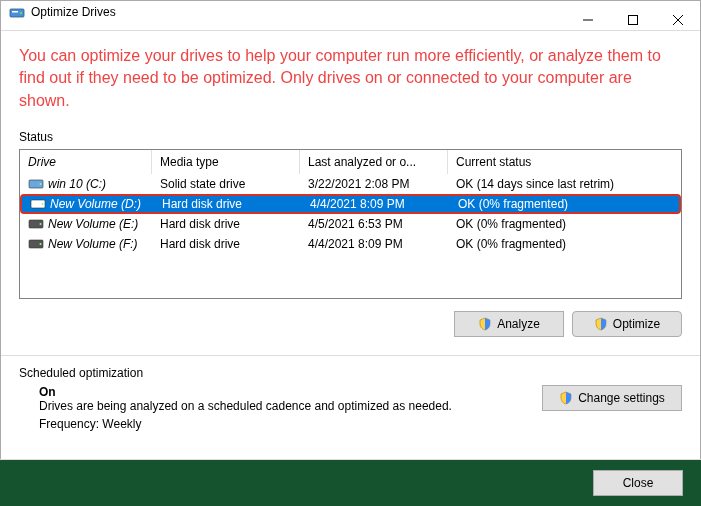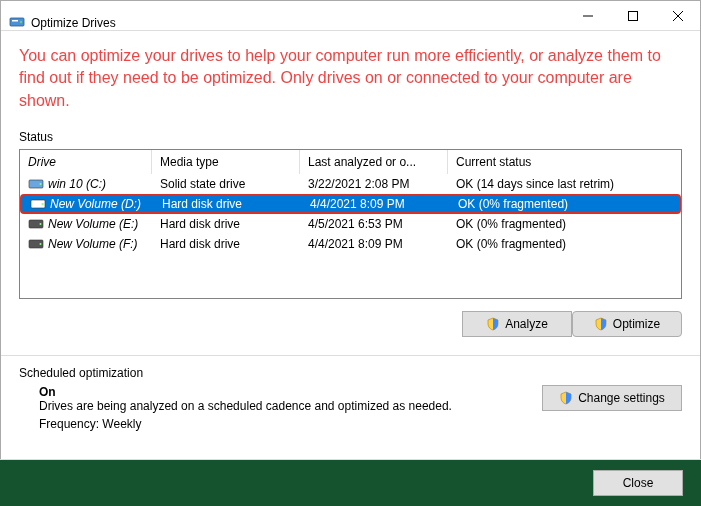--- a/index.html
+++ b/index.html
@@ -1,38 +1,38 @@
 <!DOCTYPE html>
 <html><head>
 <meta charset="utf-8">
 <style>
 * { box-sizing: border-box; margin: 0; padding: 0; }
 body { font-family: "Segoe UI", Tahoma, sans-serif; font-size: 12px; background: #fff; width: 701px; height: 506px; overflow: hidden; border: 1px solid #aaa; }
-.titlebar { display: flex; align-items: flex-end; height: 30px; padding: 4px 0 0 8px; border-bottom: 1px solid #ddd; }
+.titlebar { display: flex; align-items: flex-start; height: 30px; padding: 4px 0 0 8px; border-bottom: 1px solid #ddd; }
 .titlebar .app-icon { width: 16px; height: 16px; margin-right: 6px; }
 .titlebar .title { flex: 1; font-size: 12px; }
 .win-controls { display: flex; }
 .win-btn { width: 45px; height: 29px; display: flex; align-items: center; justify-content: center; background: transparent; border: none; cursor: pointer; }
 .content { padding: 14px 18px 10px 18px; }
 .intro { font-size: 16px; color: #ef4444; line-height: 1.4; margin-bottom: 18px; }
 .section-label { font-size: 12px; margin-bottom: 5px; }
 .drive-list { border: 1px solid #828282; background: #fff; height: 150px; overflow: hidden; }
 .header-row { display: flex; height: 24px; align-items: center; font-size: 12px; }
 .header-row .col { padding: 4px 8px; border-right: 1px solid #e0e0e0; height: 100%; display: flex; align-items: center; white-space: nowrap; overflow: hidden; }
 .header-row .col:last-child { border-right: none; }
 .col-drive { width: 132px; font-style: italic; }
 .col-media { width: 148px; }
 .col-last { width: 148px; }
 .col-status { flex: 1; }
 .data-row { display: flex; height: 20px; align-items: center; font-size: 12px; }
 .data-row .col { padding: 0 8px; display: flex; align-items: center; gap: 4px; white-space: nowrap; overflow: hidden; }
 .data-row.selected { background: #0078d7; color: #fff; }
 .annot-red { border: 2px solid #d93025; border-radius: 4px; }
 .drive-icon { width: 16px; height: 12px; display: inline-block; flex-shrink: 0; }
-.btn-row { display: flex; justify-content: flex-end; gap: 0; margin-top: 12px; margin-bottom: 18px; }
+.btn-row { display: flex; justify-content: flex-end; gap: 8px; margin-top: 12px; margin-bottom: 18px; }
 .btn { min-width: 110px; height: 26px; background: #e1e1e1; border: 1px solid #adadad; font-size: 12px; display: inline-flex; align-items: center; justify-content: center; gap: 5px; cursor: pointer; padding: 0 12px; }
 .shield { width: 14px; height: 14px; flex-shrink: 0; }
 .sched { display: flex; align-items: flex-start; justify-content: space-between; margin-top: 4px; }
 .sched-text { padding-left: 20px; }
 .on { font-weight: bold; font-size: 12px; }
 .sched-line { font-size: 12px; margin-bottom: 4px; }
 .footer { position: absolute; bottom: 0; left: 0; right: 0; border-top: 1px solid #ddd; background: #14532d; padding: 10px 18px; display: flex; justify-content: flex-end; }
 hr.sep { border: none; border-top: 1px solid #ddd; margin: 0 -18px 10px -18px; }
 </style>
 </head>

